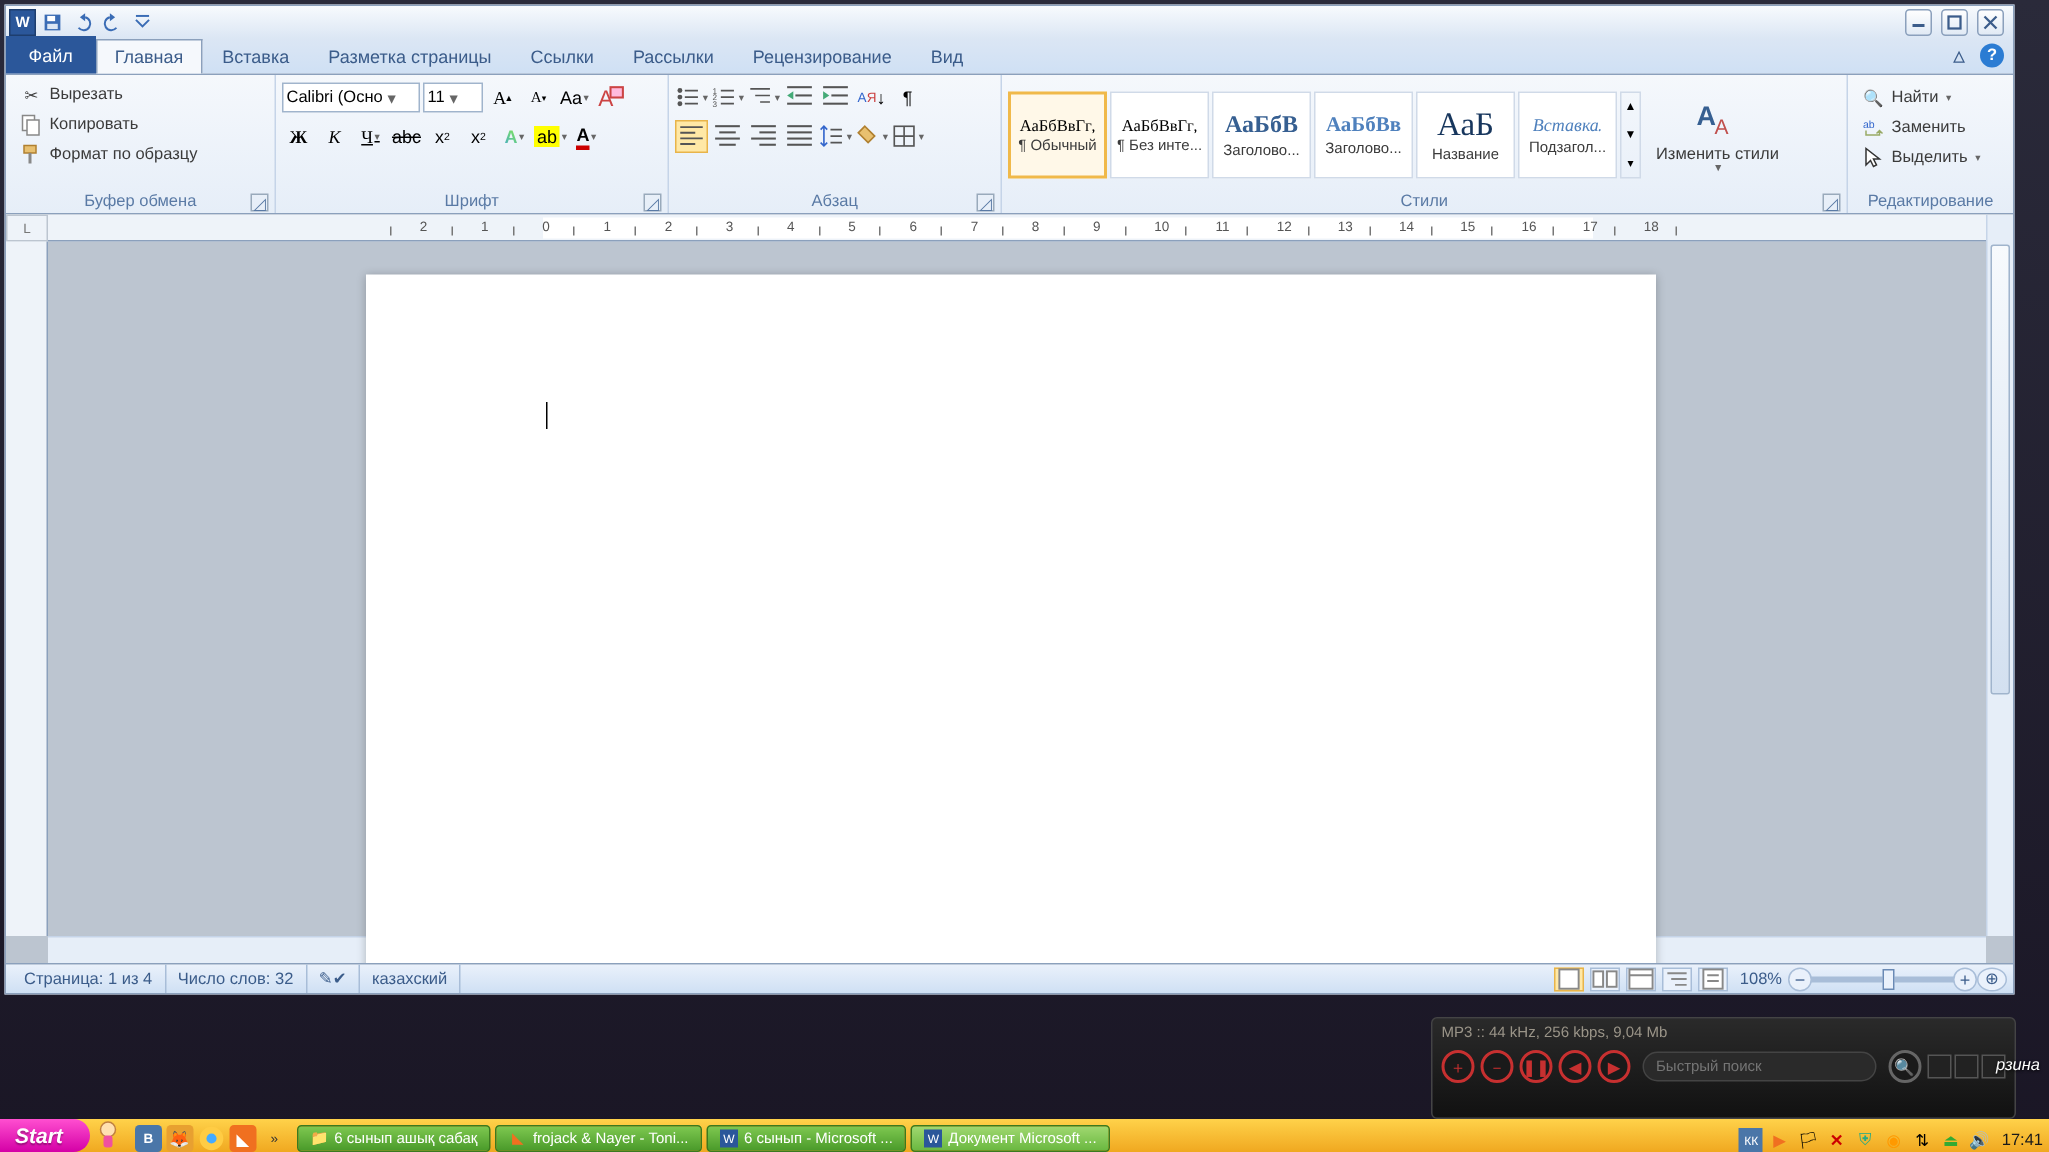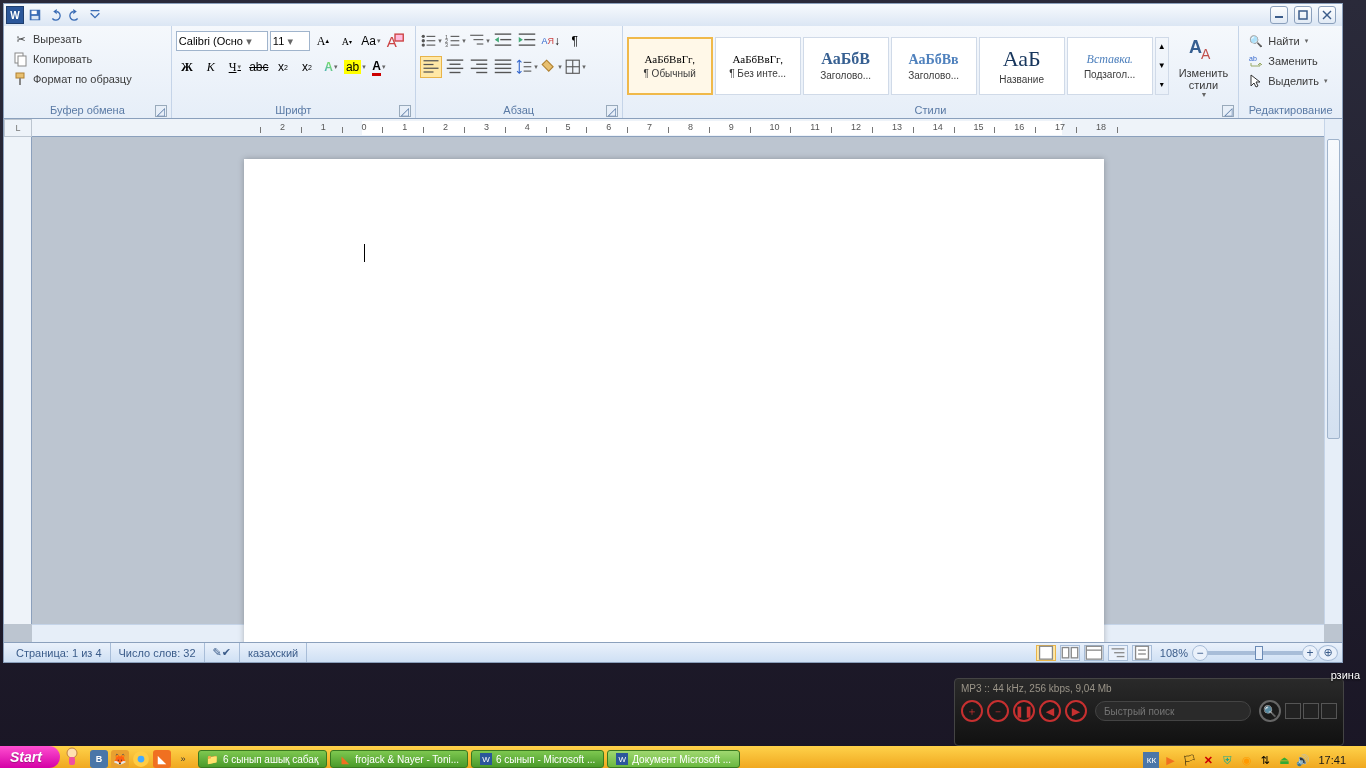--- a/index.html
+++ b/index.html
@@ -30,21 +30,21 @@
 .big-btn .icon { width: 32px; height: 32px; margin-bottom: 2px; display:flex;align-items:center;justify-content:center;}
 .stack { display: flex; flex-direction: column; gap: 2px; padding: 2px 2px; }
 .small-btn { display: flex; align-items: center; gap: 4px; font-size: 11px; color: #3b3b3b; padding: 1px 3px; cursor: pointer; white-space: nowrap; }
 .small-btn .icon { width: 16px; height: 16px; display:flex;align-items:center;justify-content:center;}
 .font-row { display: flex; align-items: center; gap: 2px; }
 .combo { height: 20px; border: 1px solid #a0b4cc; background: #fff; font-size: 11px; display: flex; align-items: center; padding: 0 2px; }
 .combo .dd { width: 12px; text-align: center; color: #666; cursor: pointer;}
 .tool-btn { width: 22px; height: 22px; display: flex; align-items: center; justify-content: center; cursor: pointer; font-size: 12px; }
 .tool-btn.active { background: #ffe8a6; border: 1px solid #e8b44a; }
 .style-gallery { display: flex; gap: 2px; }
-.style-item { width: 86px; height: 58px; border: 1px solid #d0dae8; background: #fff; display: flex; flex-direction: column; align-items: center; justify-content: center; cursor: pointer; }
+.style-item { width: 66px; height: 58px; border: 1px solid #d0dae8; background: #fff; display: flex; flex-direction: column; align-items: center; justify-content: center; cursor: pointer; }
 .style-item.active { border: 2px solid #f0b94a; background: #fff8e8; }
 .style-item .preview { font-family: Cambria, serif; font-size: 14px; }
 .style-item .name { font-size: 10px; color: #3b3b3b; margin-top: 2px; white-space: nowrap; overflow: hidden; max-width: 62px; }
 .gallery-more { width: 14px; display: flex; flex-direction: column; border: 1px solid #d0dae8; }
 .gallery-more div { flex: 1; display: flex; align-items: center; justify-content: center; cursor: pointer; font-size: 8px; }
 .doc-area { flex: 1; background: #bcc5d0; position: relative; overflow: hidden; }
 .ruler-corner { position:absolute; left:0; top:0; width:28px; height:18px; background:#eef3f9; border:1px solid #bcc5d0; display:flex; align-items:center; justify-content:center; font-size:9px; color:#777;}
 .h-ruler { position: absolute; left: 28px; right: 18px; top: 0; height: 18px; background: #eef3f9; border-bottom: 1px solid #8ba0bc; }
 .h-ruler-inner{position:absolute; left:210px; width:880px; height:18px; overflow:hidden;}
 .ruler-white{position:absolute; left:120px; width:700px; top:2px; height:14px; background:#fff;}
@@ -65,32 +65,32 @@
 .zoom-slider{width:110px;height:4px;background:#a8bdd8;position:relative;margin:0 4px;}
 .zoom-slider .track-btn{position:absolute;top:-6px;width:16px;height:16px;border-radius:50%;border:1px solid #a8bdd8;background:#eaf1fb;display:flex;align-items:center;justify-content:center;font-size:12px;cursor:pointer;}
 .zoom-slider .handle{position:absolute;left:55px;top:-5px;width:8px;height:14px;background:#eaf1fb;border:1px solid #6a8ab5;cursor:pointer;}
 
 
 .media-player { position: absolute; right: 22px; bottom: 22px; width: 390px; height: 68px; background: linear-gradient(#2a2a2a,#111); border: 1px solid #444; border-radius: 4px; color: #aaa; font-size: 10px; padding: 4px 6px; }
 .media-info { font-size: 10px; color: #9a9488; }
 .media-controls { display: flex; align-items: center; gap: 4px; margin-top: 6px; }
 .media-btn { width: 22px; height: 22px; border-radius: 50%; border: 2px solid #c73030; display: flex; align-items: center; justify-content: center; cursor: pointer; color: #c73030; font-size: 11px; background:#1a1a1a;}
 .media-search { flex: 1; height: 20px; background: #2a2a2a; border: 1px solid #444; border-radius: 10px; color: #888; font-size: 10px; padding: 0 8px; margin: 0 4px; }
-.trash-label{position:absolute;right:6px;top:669px;color:#fff;font-size:11px;text-shadow:0 1px 2px #000;}
+.trash-label{position:absolute;right:6px;top:704px;color:#fff;font-size:11px;text-shadow:0 1px 2px #000;font-style:italic;}
 
 
 .taskbar { position: absolute; left: 0; right: 0; bottom: 0; height: 22px; background: linear-gradient(#ffd24a,#f0a820); display: flex; align-items: flex-end; font-size: 11px; }
 .start-btn { height: 22px; padding: 0 18px 0 10px; background: linear-gradient(#ff4fd0,#d400a6); color: #fff; font-family: "Comic Sans MS", cursive; font-size: 14px; font-style: italic; font-weight: bold; display: flex; align-items: center; cursor: pointer; border-radius: 0 14px 14px 0; text-shadow:0 1px 1px rgba(0,0,0,.3);}
 .start-mascot{width:24px;height:22px;display:flex;align-items:center;justify-content:center;}
 .task-quick { display: flex; gap: 3px; padding: 0 6px; }
 .ql-btn { width: 18px; height: 18px; border-radius: 3px; display:flex;align-items:center;justify-content:center;cursor:pointer;}
 .task-items { display: flex; gap: 3px; }
 .task-item { height: 18px; padding: 0 8px; background: linear-gradient(#7ec850,#4a9a2a); border: 1px solid #3a7a1f; border-radius: 3px; color: #fff; font-size: 10px; display: flex; align-items: center; gap: 4px; cursor: pointer; max-width: 160px; white-space: nowrap; overflow: hidden;}
 .task-item .ti-icon{width:12px;height:12px;display:flex;align-items:center;justify-content:center;}
-.tray { margin-left: auto; display: flex; align-items: center; gap: 3px; padding-right: 16px; }
+.tray { margin-left: auto; display: flex; align-items: center; gap: 3px; padding-right: 0; }
 .tray-icon { width: 16px; height: 16px; display:flex;align-items:center;justify-content:center;cursor:pointer;}
 .tray-time { font-size: 11px; color: #1a1a1a; padding: 0 4px; }
 .dd-arrow { font-size: 7px; color: #666; margin-left: 1px; }
 </style>
 </head>
 <body>
 
 <div class="word-window">
 
   <div class="titlebar">
@@ -135,20 +135,34 @@
         </div>
       <div class="win-ctrl">
           <svg viewBox="0 0 10 10">
             <line x1="1" y1="1" x2="9" y2="9" stroke="#3b5c8a" stroke-width="1.5"></line>
             <line x1="9" y1="1" x2="1" y2="9" stroke="#3b5c8a" stroke-width="1.5"></line>
           </svg>
         </div>
     </div>
   </div>
 
+  <div class="ribbon-tabs">
+    <div class="tab file">Файл</div>
+    <div class="tab active">Главная</div>
+    <div class="tab">Вставка</div>
+    <div class="tab">Разметка страницы</div>
+    <div class="tab">Ссылки</div>
+    <div class="tab">Рассылки</div>
+    <div class="tab">Рецензирование</div>
+    <div class="tab">Вид</div>
+    <div class="ribbon-help">
+      <div class="minimize-ribbon">▵</div>
+      <div class="help-btn">?</div>
+    </div>
+  </div>
 
   <div class="ribbon">
 
     <div class="group" style="width:180px">
       <div class="group-body">
         <div class="stack">
           <div class="small-btn">
               <span class="icon">✂</span>
               <span>Вырезать</span>
             </div>

